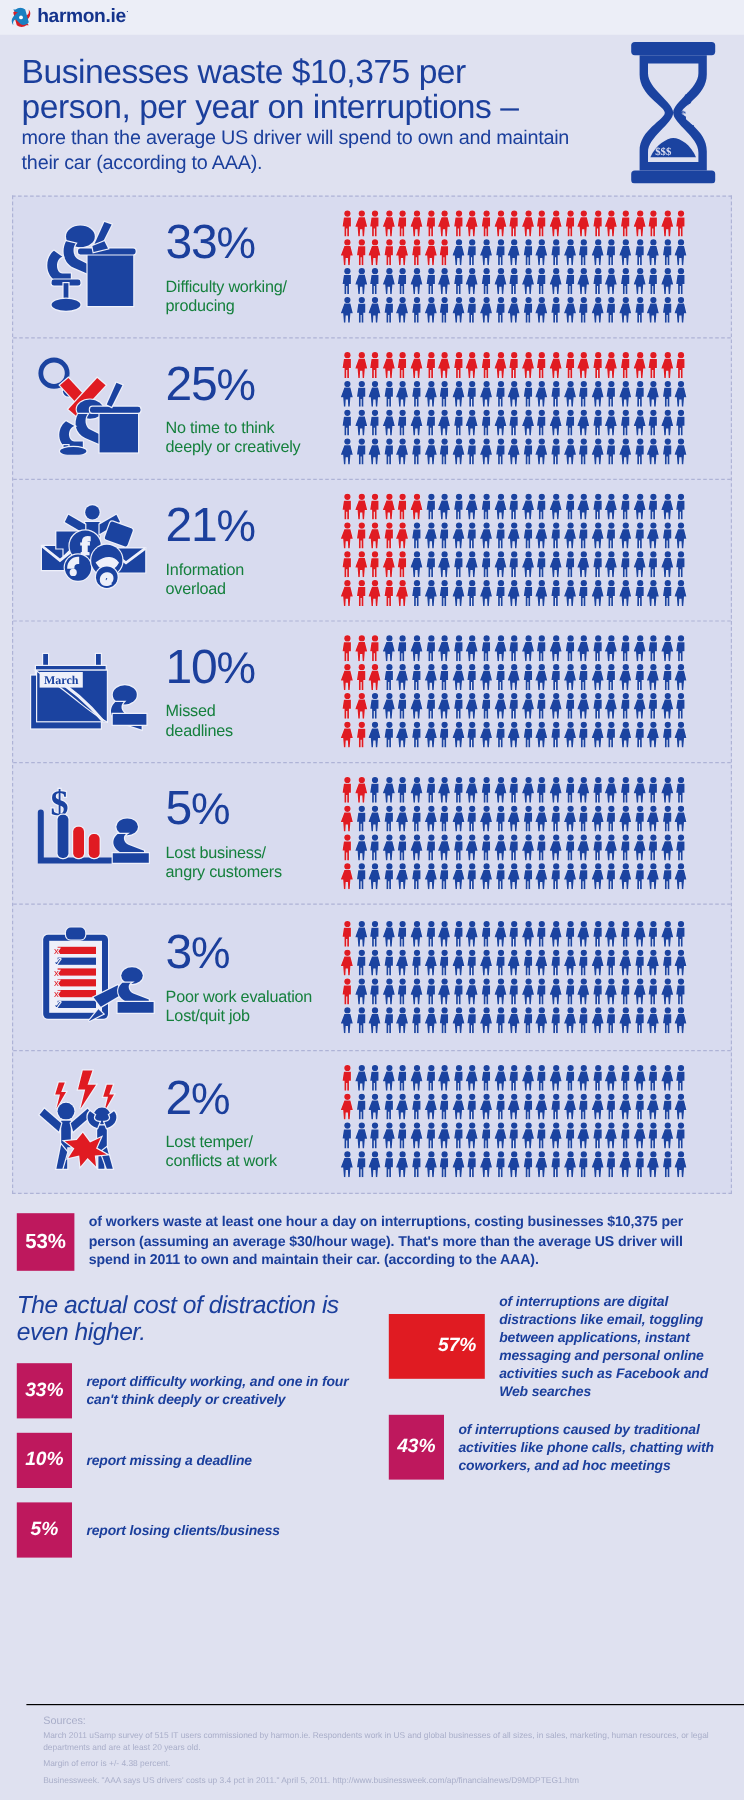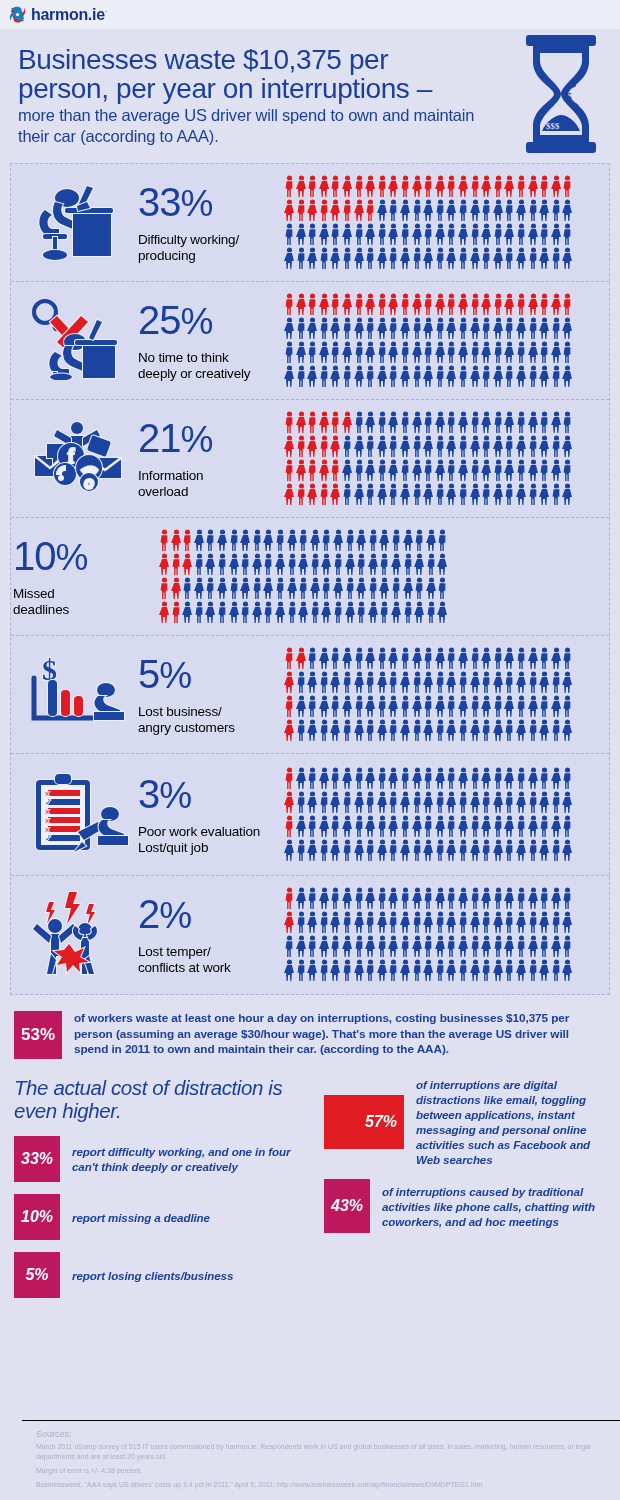--- a/index.html
+++ b/index.html
@@ -58,21 +58,21 @@
     padding-left:6px;box-sizing:border-box;
   }
   .num-cell{
     width:148px;flex:none;padding-left:2px;box-sizing:border-box;
   }
   .bignum{
     color:#1b3f9c;font-size:40px;line-height:40px;letter-spacing:-1px;
   }
   .bignum .pct{font-size:37px;}
   .caption{
-    color:#000000;font-size:13.5px;line-height:16px;letter-spacing:-.2px;margin-top:8px;
+    color:#15803d;font-size:13.5px;line-height:16px;letter-spacing:-.2px;margin-top:8px;
   }
   .grid-cell{flex:1 1 auto;padding-right:4px;box-sizing:border-box;}
   .pgrid{
     display:grid;
     grid-template-columns:repeat(25,1fr);
     grid-auto-rows:24px;
     grid-auto-flow:row;
     width:290px;
   }
   .pfig{width:11px;height:22px;display:block;}
@@ -2037,20 +2037,38 @@
           <svg class="pfig" viewBox="0 0 11 22">
             <g fill="#1b43a0" stroke="#eef0fa" stroke-width="0.6" paint-order="stroke">
               <circle cx="5.5" cy="3" r="2.6"></circle>
               <path d="M3 6 h5 l2 8 h-2 l-.6 8 h-1.2 l-.3 -6 h-1.8 l-.3 6 h-1.2 l-.6 -8 h-2 z"></path>
             </g>
           </svg>
         </div>
       </div>
     </div>
     <div class="statrow" style="height: 118px;">
+      <div class="icon-cell">
+        <span><svg viewBox="0 0 110 82" width="110" height="82">
+            <g stroke="#eef0fa" stroke-width="2" paint-order="stroke" fill="#1b43a0">
+              <rect x="14" y="12" width="4" height="14"></rect>
+              <rect x="58" y="12" width="4" height="14"></rect>
+              <rect x="8" y="22" width="58" height="8"></rect>
+              <rect x="4" y="30" width="58" height="44"></rect>
+              <rect x="9" y="26" width="58" height="42" fill="#1b43a0"></rect>
+              <path d="M9 26 h58 v42 c-18 -10 -30 -24 -58 -42 z" fill="#1b43a0"></path>
+              <path d="M20 30 c20 12 34 26 44 38" fill="none" stroke="#eef0fa" stroke-width="2.5"></path>
+              <rect x="12" y="28" width="34" height="11" fill="#eef0fa"></rect>
+              <text x="29" y="37" font-size="10" font-weight="bold" fill="#1b43a0" text-anchor="middle" font-family="Liberation Serif, serif">March</text>
+              <ellipse cx="82" cy="46" rx="10" ry="8"></ellipse>
+              <path d="M74 52 c-6 6 -4 14 4 17 l18 6 v-8 l-13 -5 c-4 -2 -5 -7 -2 -10 z"></path>
+              <path d="M72 62 h28 v9 h-28 z"></path>
+            </g>
+          </svg></span>
+      </div>
       <div class="num-cell">
         <div class="bignum"><span>10</span><span class="pct">%</span></div>
         <div class="caption"><span>Missed</span><br><span>deadlines</span></div>
       </div>
       <div class="grid-cell">
         <div class="pgrid">
           <svg class="pfig" viewBox="0 0 11 22">
             <g fill="#e01b22" stroke="#eef0fa" stroke-width="0.6" paint-order="stroke">
               <circle cx="5.5" cy="3" r="2.6"></circle>
               <path d="M2.6 6.2 h5.8 v7.5 h-1.6 v8.3 h-1.4 v-6.6 h-.9 v6.6 h-1.4 v-8.3 h-1.6 z"></path>

